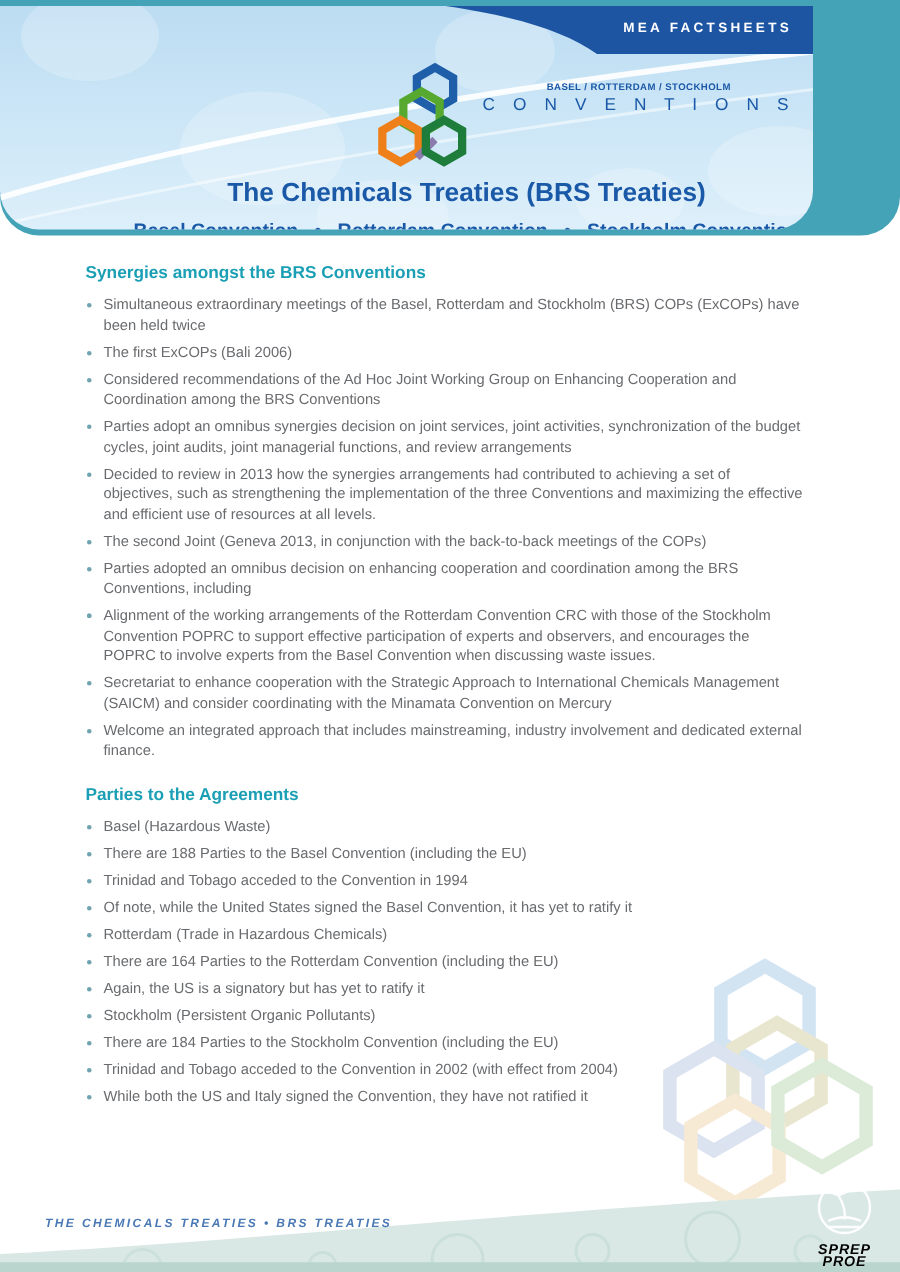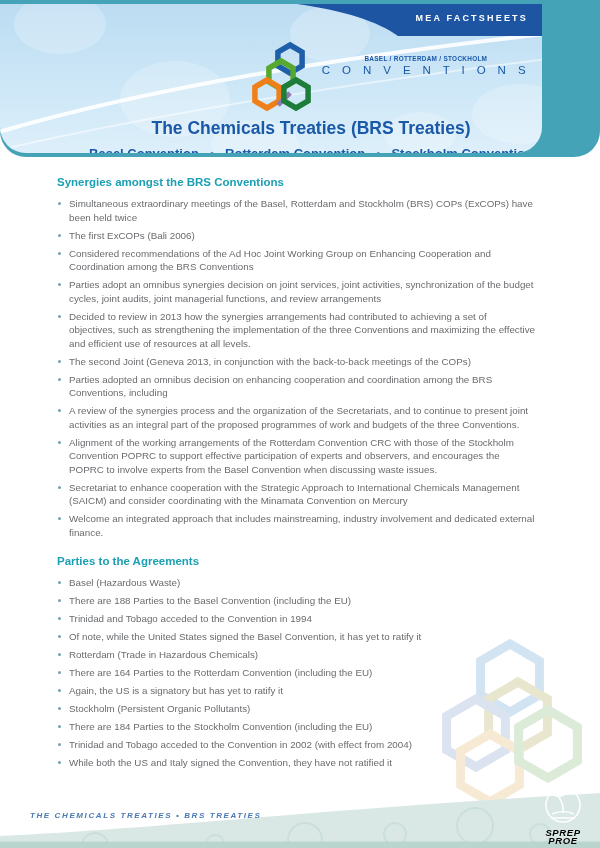--- a/index.html
+++ b/index.html
@@ -119,21 +119,21 @@
           <li><i class="dot"></i><span>Considered recommendations of the Ad Hoc Joint Working Group on Enhancing Cooperation and Coordination among the BRS Conventions</span></li>
 
           <li><i class="dot"></i><span>Parties adopt an omnibus synergies decision on joint services, joint activities, synchronization of the budget cycles, joint audits, joint managerial functions, and review arrangements</span></li>
 
           <li><i class="dot"></i><span>Decided to review in 2013 how the synergies arrangements had contributed to achieving a set of objectives, such as strengthening the implementation of the three Conventions and maximizing the effective and efficient use of resources at all levels.</span></li>
 
           <li><i class="dot"></i><span>The second Joint (Geneva 2013, in conjunction with the back-to-back meetings of the COPs)</span></li>
 
           <li><i class="dot"></i><span>Parties adopted an omnibus decision on enhancing cooperation and coordination among the BRS Conventions, including</span></li>
 
-          <li><i class="dot"></i><span>A review of the synergies process and the organization of the Secretariats, and to continue to present joint activities as an integral part of the proposed programmes of work and budgets of the three Conventions.</span></li>
+          <li><i class="dot"></i></li>
 
           <li><i class="dot"></i><span>Alignment of the working arrangements of the Rotterdam Convention CRC with those of the Stockholm Convention POPRC to support effective participation of experts and observers, and encourages the POPRC to involve experts from the Basel Convention when discussing waste issues.</span></li>
 
           <li><i class="dot"></i><span>Secretariat to enhance cooperation with the Strategic Approach to International Chemicals Management (SAICM) and consider coordinating with the Minamata Convention on Mercury</span></li>
 
           <li><i class="dot"></i><span>Welcome an integrated approach that includes mainstreaming, industry involvement and dedicated external finance.</span></li>
         </ul>
     </section>
 
     <section>

